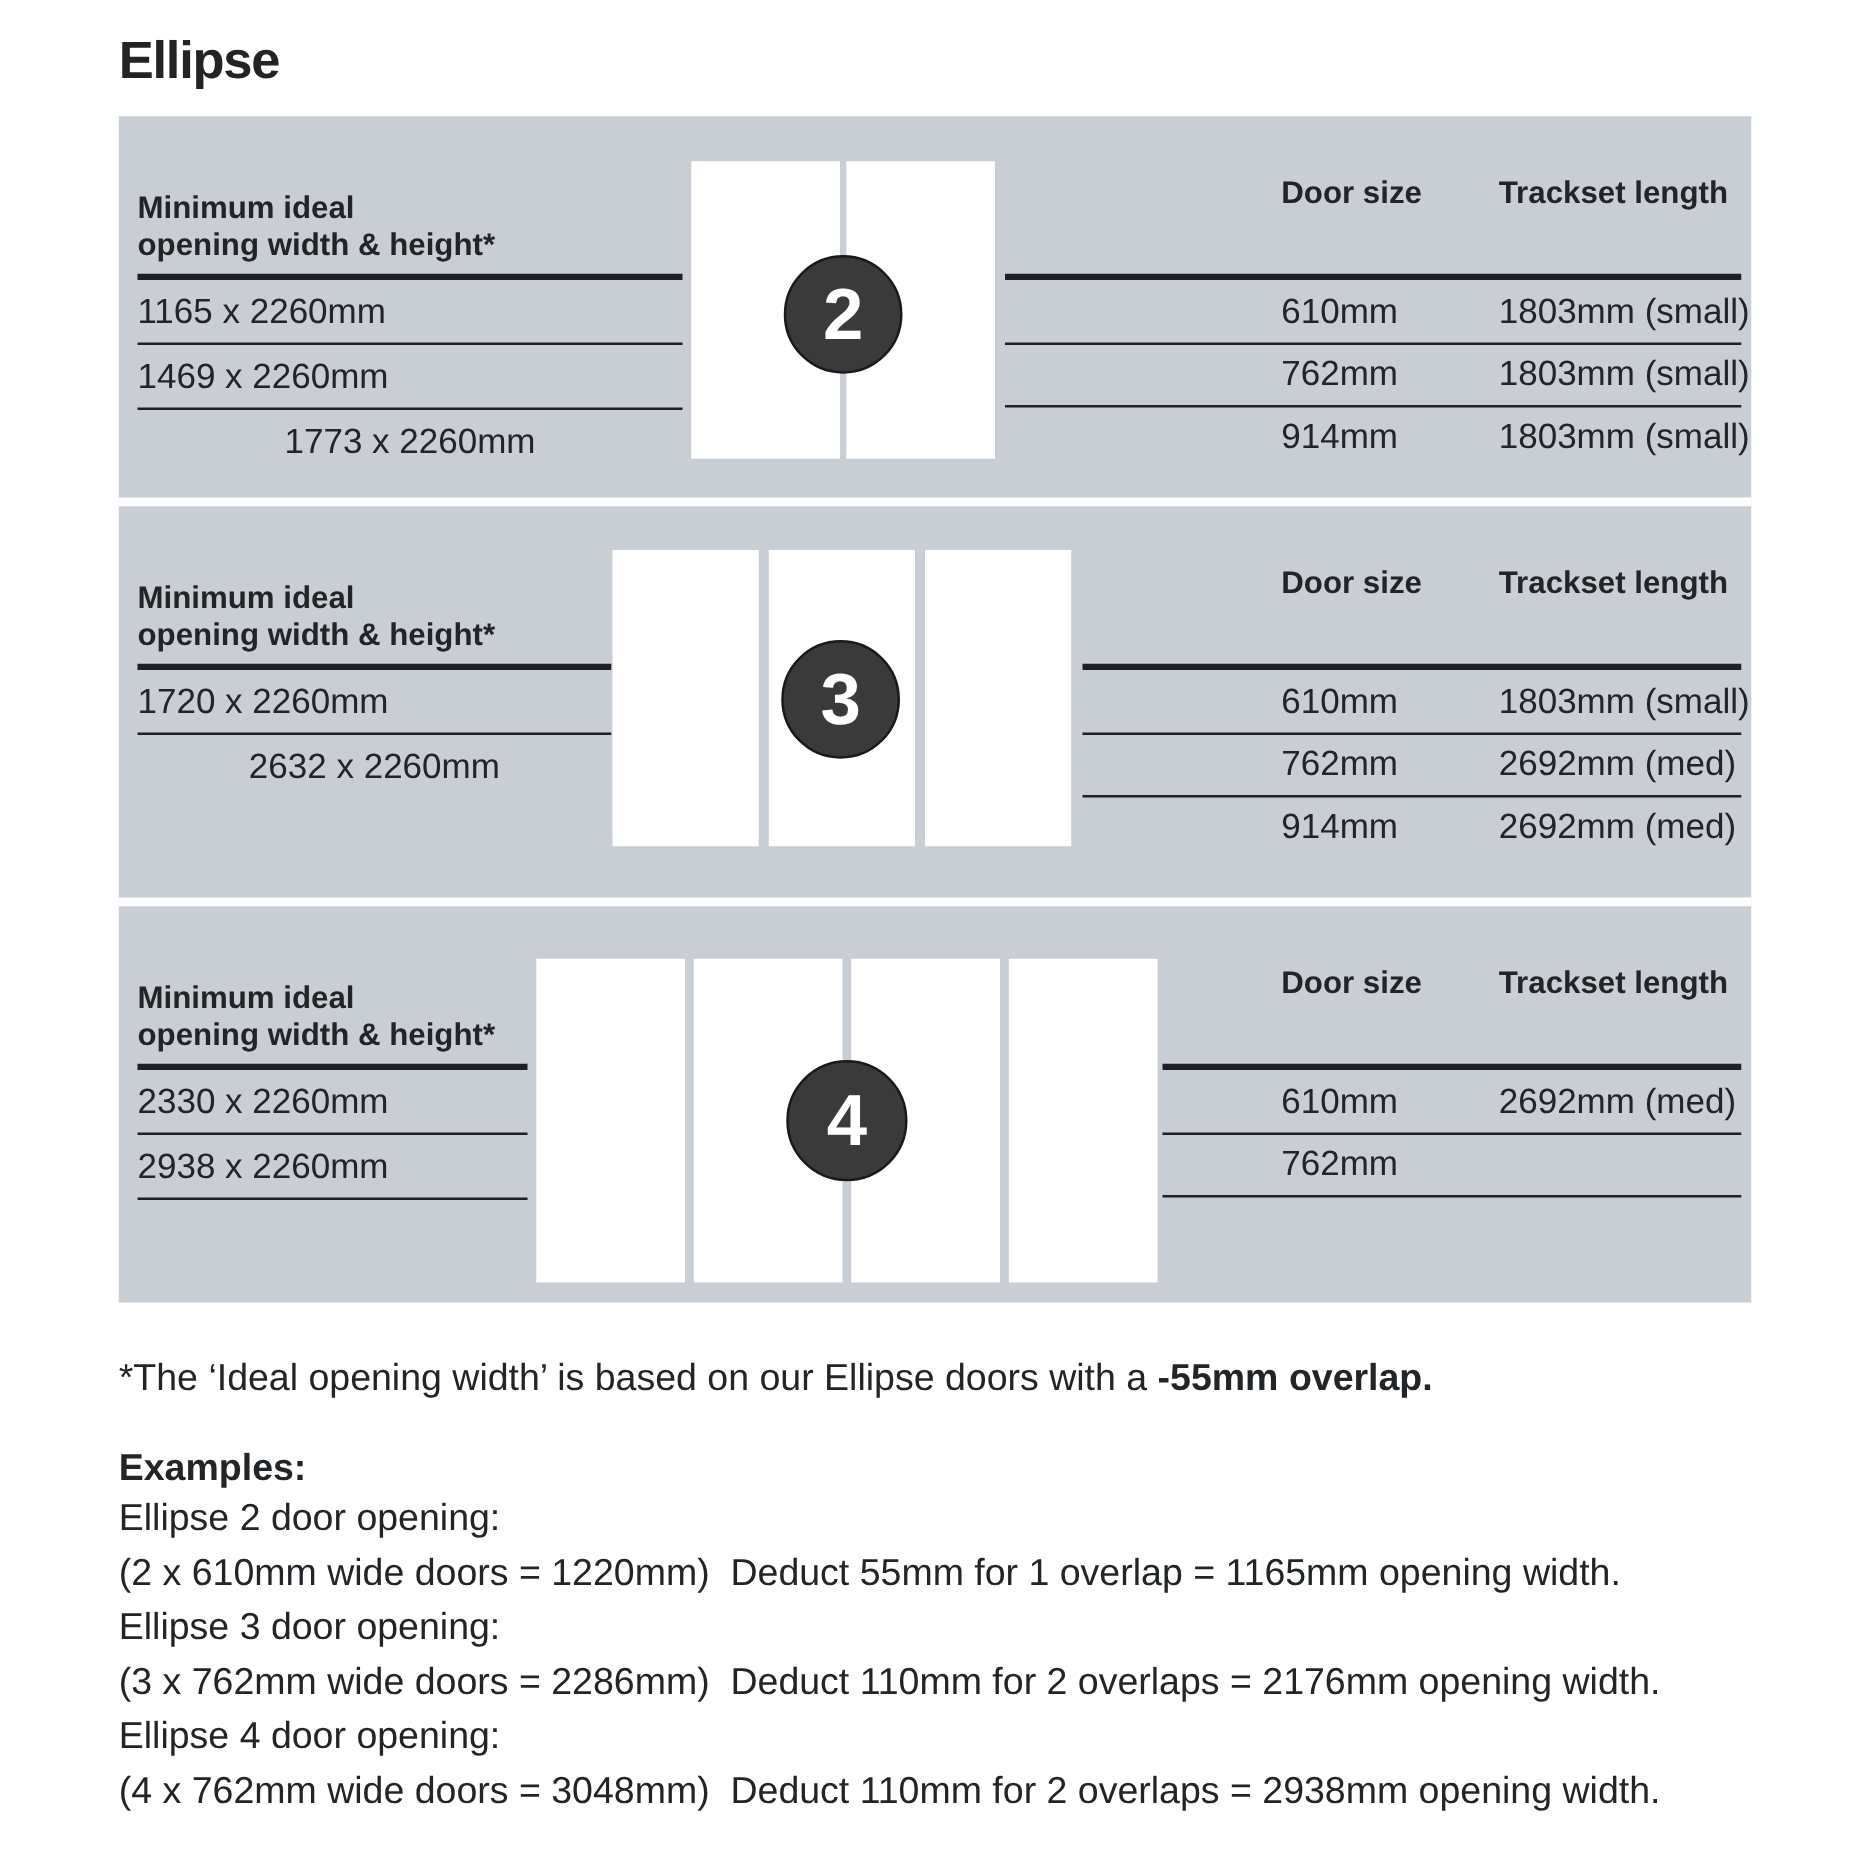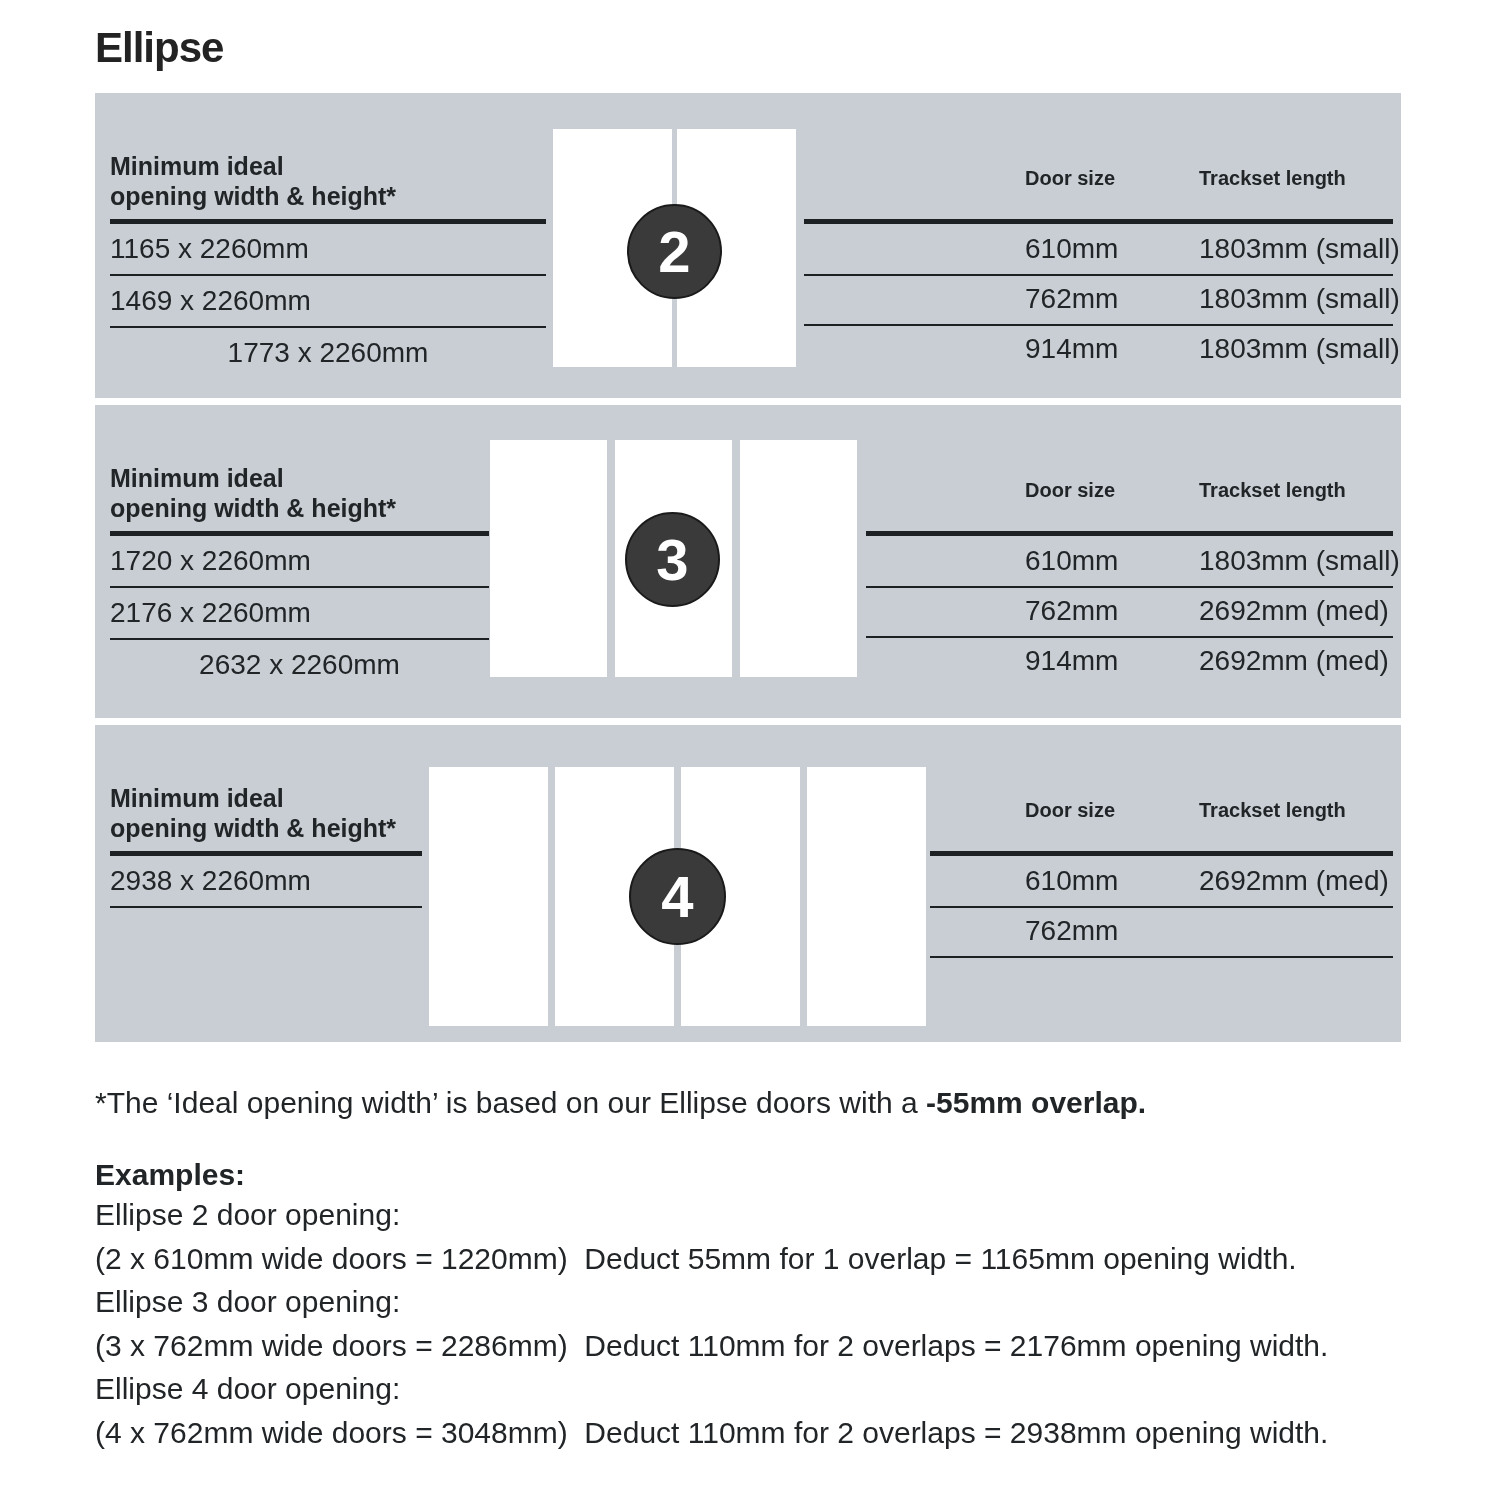--- a/index.html
+++ b/index.html
@@ -61,21 +61,21 @@
   }
   .badge0{left:532px;top:111px;width:95px;height:95px;}
   .badge1{left:530px;top:107px;width:95px;height:95px;}
   .badge2{left:534px;top:123px;width:97px;height:97px;}
 
   .rtable{position:absolute;top:0;height:100%;}
   .rtable0{left:709px;width:589px;}
   .rtable1{left:771px;width:527px;}
   .rtable2{left:835px;width:463px;}
   .rt-line{left:0;width:100%;}
-  .rt-head{position:absolute;top:74px;font-size:20px;font-weight:700;white-space:nowrap;}
+  .rt-head{position:absolute;top:47px;font-size:25px;font-weight:700;white-space:nowrap;}
   .rt-row{
     position:absolute;left:0;width:100%;height:50px;line-height:50px;
     font-size:28px;border-bottom:2px solid var(--line);
   }
   .rt-row.noline{border-bottom:none;text-align:right;}
   .rt-r0{top:131px;} .rt-r1{top:181px;} .rt-r2{top:231px;}
   .cell{position:absolute;white-space:nowrap;}
   .rtable0 .door-x{left:221px;} .rtable0 .track-x{left:395px;}
   .rtable1 .door-x{left:159px;} .rtable1 .track-x{left:333px;}
   .rtable2 .door-x{left:95px;}  .rtable2 .track-x{left:269px;}
@@ -135,21 +135,20 @@
     <div class="sep sep1"></div>
 
     <div class="sec sec1">
       <div class="min-header">
         <div>Minimum ideal</div>
         <div>opening width &amp; height*</div>
       </div>
       <div class="hline thick w1"></div>
       <div class="left-rows w1">
         <div class="lrow">1720 x 2260mm</div>
-        <div class="lrow">2176 x 2260mm</div>
         <div class="lrow noline">2632 x 2260mm</div>
       </div>
       <div class="doors doors1">
         <div class="door-panel" style="left:0;"></div>
         <div class="door-panel" style="left:125px;"></div>
         <div class="door-panel" style="left:250px;"></div>
       </div>
       <div class="badge badge1">3</div>
       <div class="rtable rtable1">
         <span class="rt-head cell door-x">Door size</span>
@@ -172,20 +171,21 @@
 
     <div class="sep sep2"></div>
 
     <div class="sec sec2">
       <div class="min-header">
         <div>Minimum ideal</div>
         <div>opening width &amp; height*</div>
       </div>
       <div class="hline thick w2"></div>
       <div class="left-rows w2">
+        <div class="lrow">2330 x 2260mm</div>
         <div class="lrow">2938 x 2260mm</div>
       </div>
       <div class="doors doors2">
         <div class="door-panel" style="left:0;"></div>
         <div class="door-panel" style="left:126px;"></div>
         <div class="door-panel" style="left:252px;"></div>
         <div class="door-panel" style="left:378px;"></div>
       </div>
       <div class="badge badge2">4</div>
       <div class="rtable rtable2">

